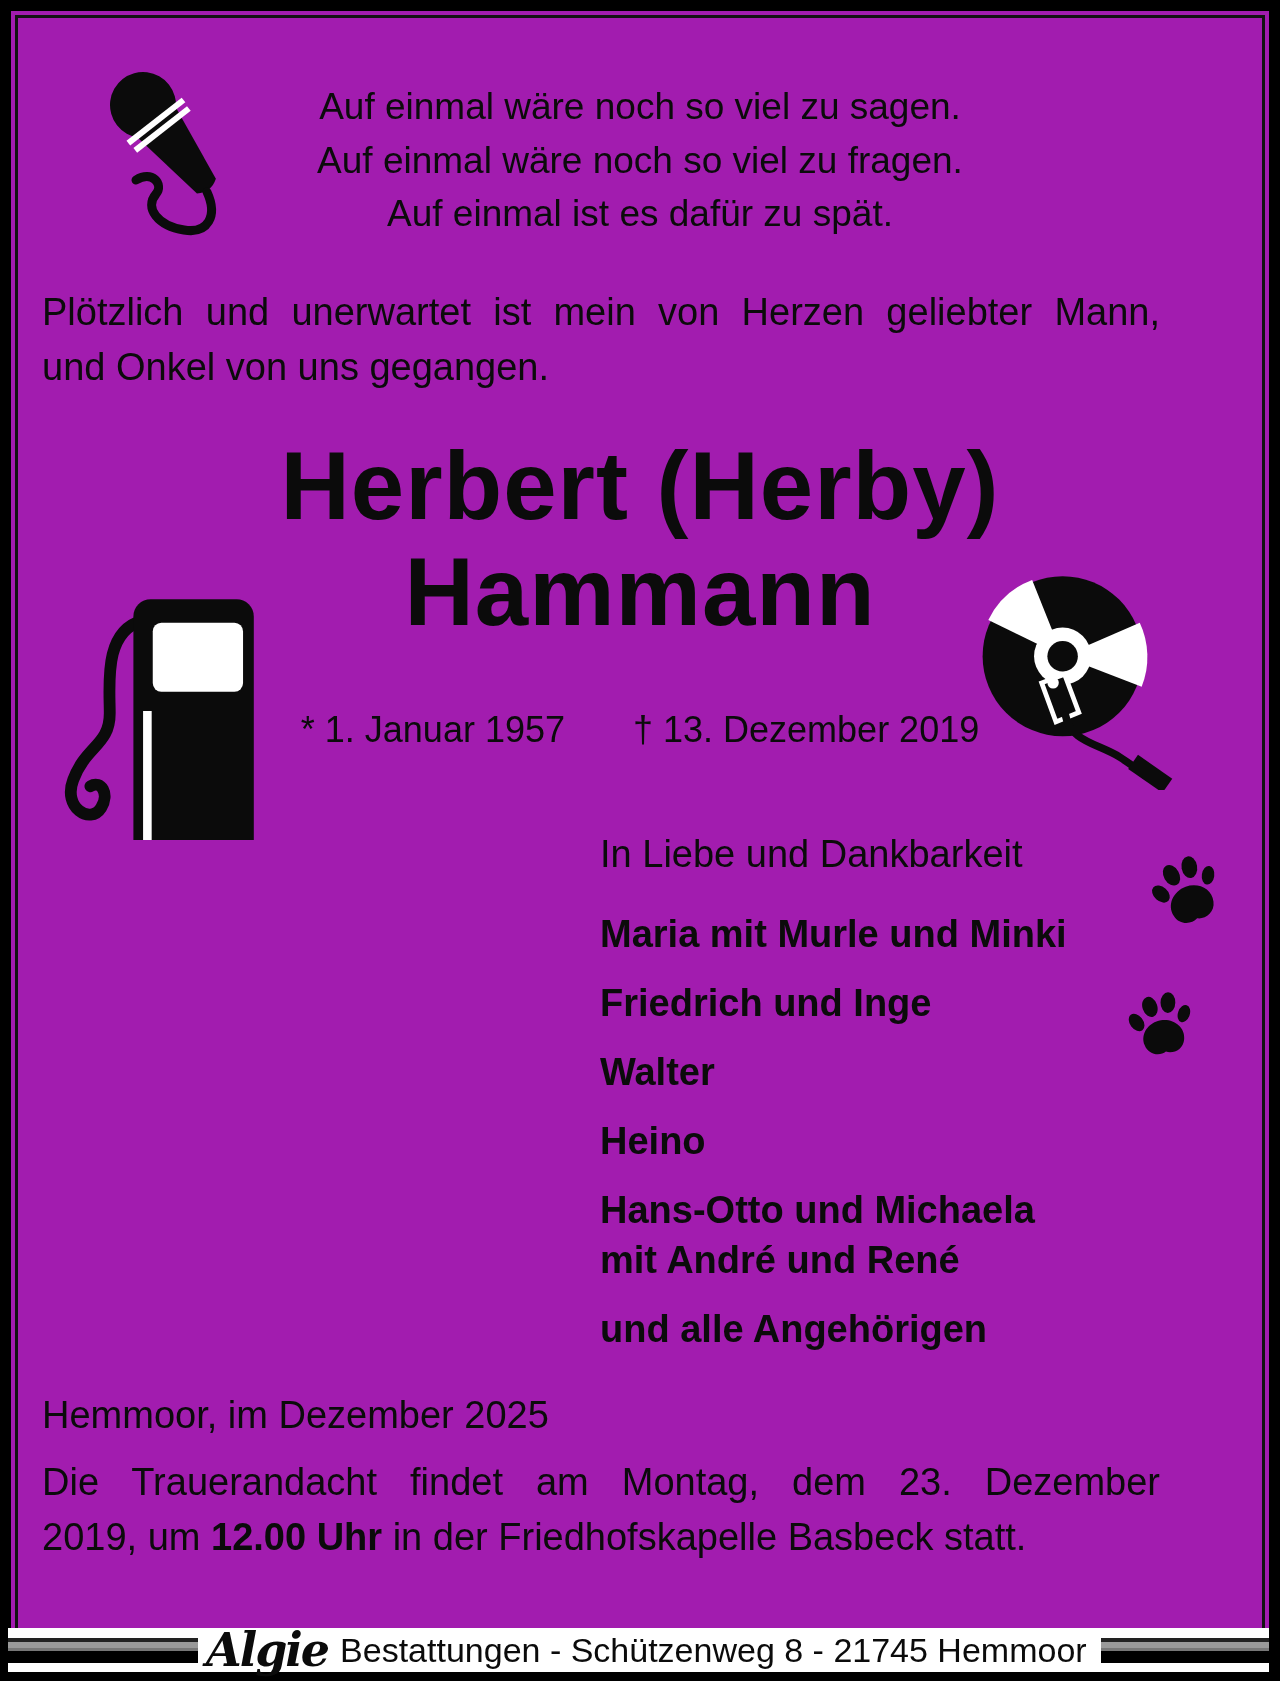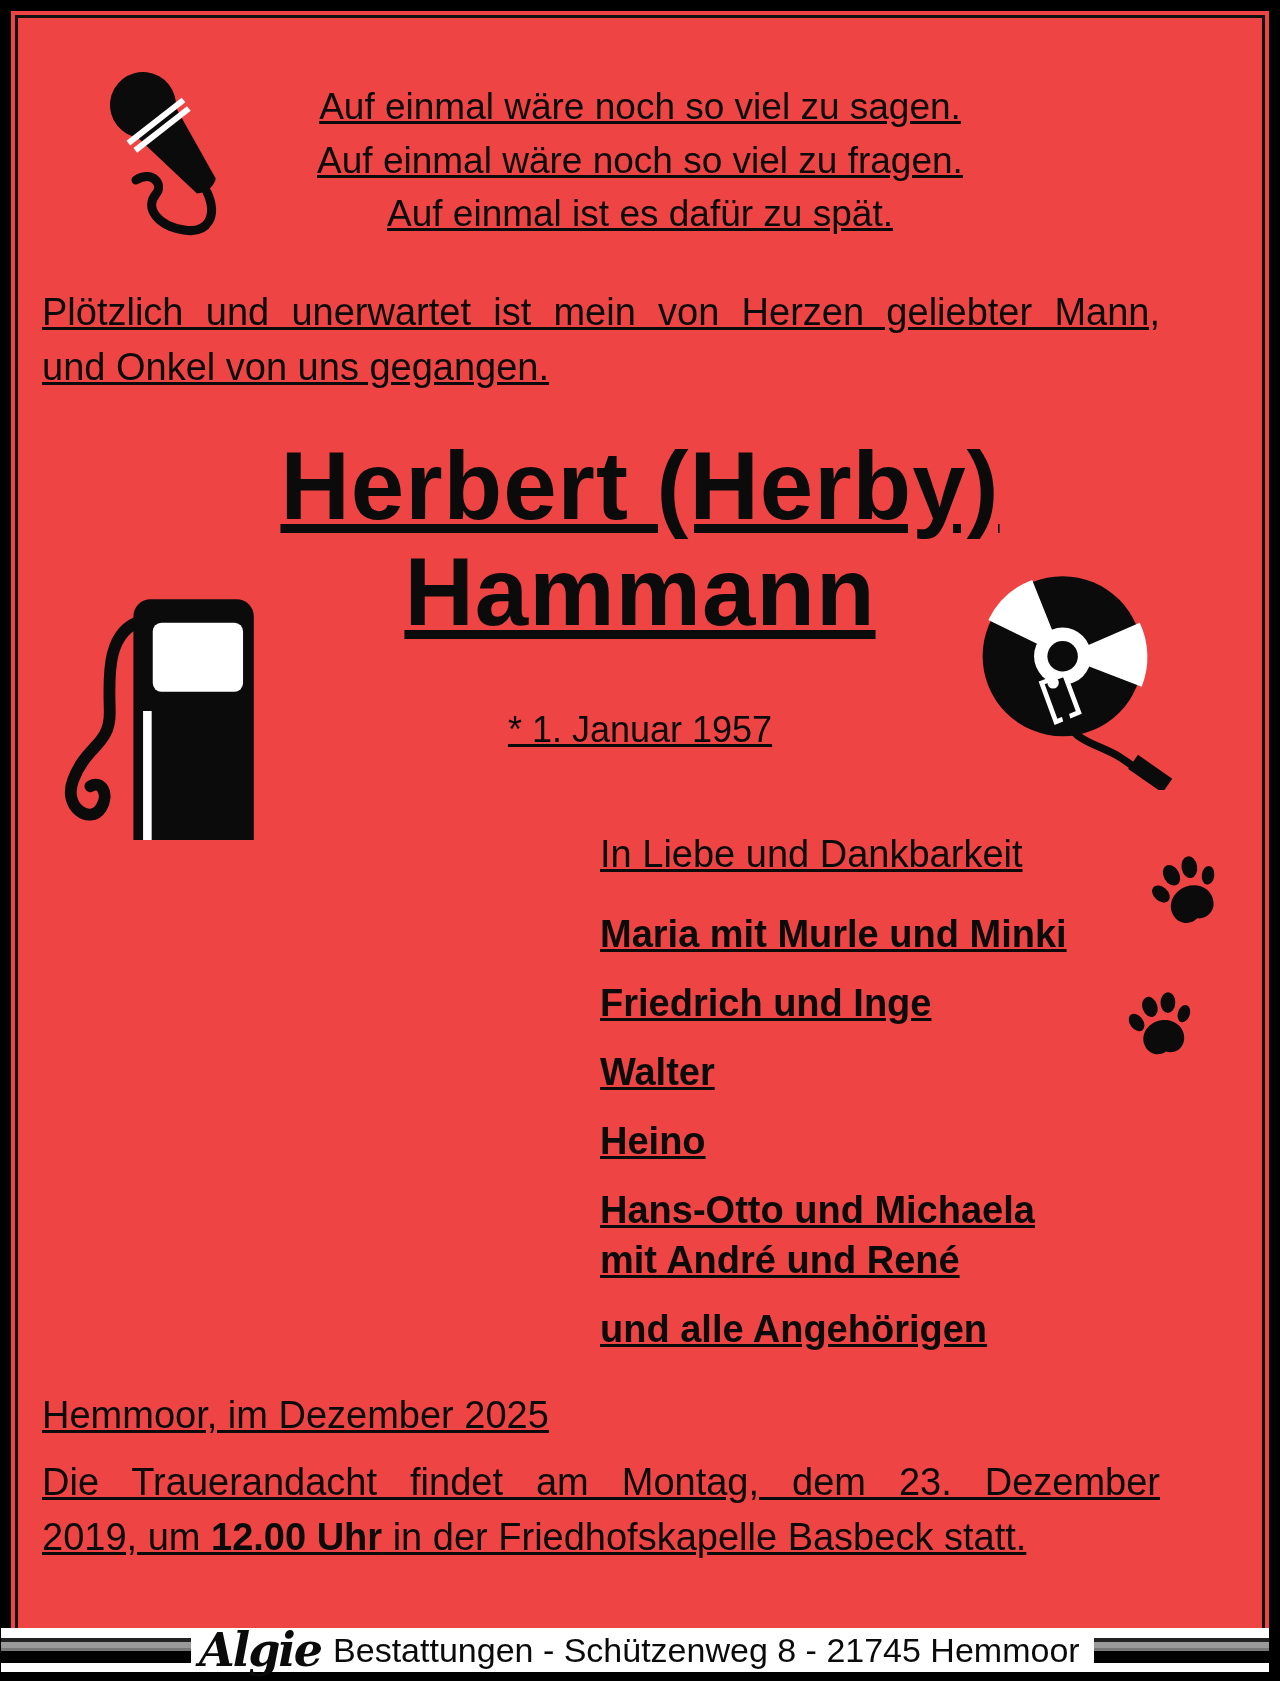--- a/index.html
+++ b/index.html
@@ -1,24 +1,23 @@
 <!DOCTYPE html>
 <html><head>
 <meta charset="utf-8">
 <style>
   html,body{margin:0;padding:0;background:#e8e8e8;}
   .page{
     position:relative;
     width:1280px;height:1681px;
-    background:#ef4444;
+    background:#a21caf;
     color:#0b0b0b;
     font-family:"Liberation Sans", sans-serif;
     overflow:hidden;
     margin:0 auto;
-    text-decoration:underline;
   }
   
   .frame-outer{position:absolute;inset:0;border:11px solid #000;pointer-events:none;z-index:4;}
   .frame-inner{position:absolute;top:15px;left:15px;right:15px;bottom:15px;border:3px solid #121212;pointer-events:none;z-index:4;}
 
   .content{position:relative;z-index:2;}
 
   
   .poem{padding-top:80px;text-align:center;font-size:37px;line-height:1.45;}
   .poem span{display:block;}
@@ -51,21 +50,21 @@
   .pump{left:56px;top:582px;width:215px;height:258px;}
   .cd{left:975px;top:570px;width:200px;height:220px;}
   .paw1{left:1145px;top:850px;width:78px;height:78px;transform:rotate(-20deg);}
   .paw2{left:1122px;top:985px;width:74px;height:74px;transform:rotate(-9deg);}
   .icon svg{width:100%;height:100%;display:block;}
   .ink{fill:#0b0b0b;}
   .stroke-ink{stroke:#0b0b0b;fill:none;}
 
   
   .footer{
-    position:absolute;left:1px;right:11px;bottom:9px;height:44px;
+    position:absolute;left:8px;right:11px;bottom:9px;height:44px;
     background:#fff;display:flex;align-items:center;z-index:5;
   }
   .bar{height:25px;background:linear-gradient(180deg,#222 0 16%,#9a9a9a 16% 40%,#777 40% 52%,#000 52% 100%);}
   .bar-left{width:190px;}
   .bar-right{flex:1;}
   .brand{
     font-family:"DejaVu Serif", serif;font-style:italic;font-weight:bold;
     font-size:46px;margin:0 12px 0 8px;letter-spacing:-2px;line-height:44px;
   }
   .footer-text{font-size:34px;margin-right:14px;white-space:nowrap;}
@@ -145,20 +144,21 @@
       <span class="plain-line">und Onkel von uns gegangen.</span>
     </p>
 
     <h1 class="name">
       <span>Herbert (Herby)</span>
       <span>Hammann</span>
     </h1>
 
     <div class="dates">
       <span>* 1. Januar 1957</span>
+      <span>† 13. Dezember 2019</span>
     </div>
 
     <ul class="mourners">
       <li class="lead">In Liebe und Dankbarkeit</li>
       <li>Maria mit Murle und Minki</li>
       <li>Friedrich und Inge</li>
       <li>Walter</li>
       <li>Heino</li>
       <li>Hans-Otto und Michaela
 mit André und René</li>

